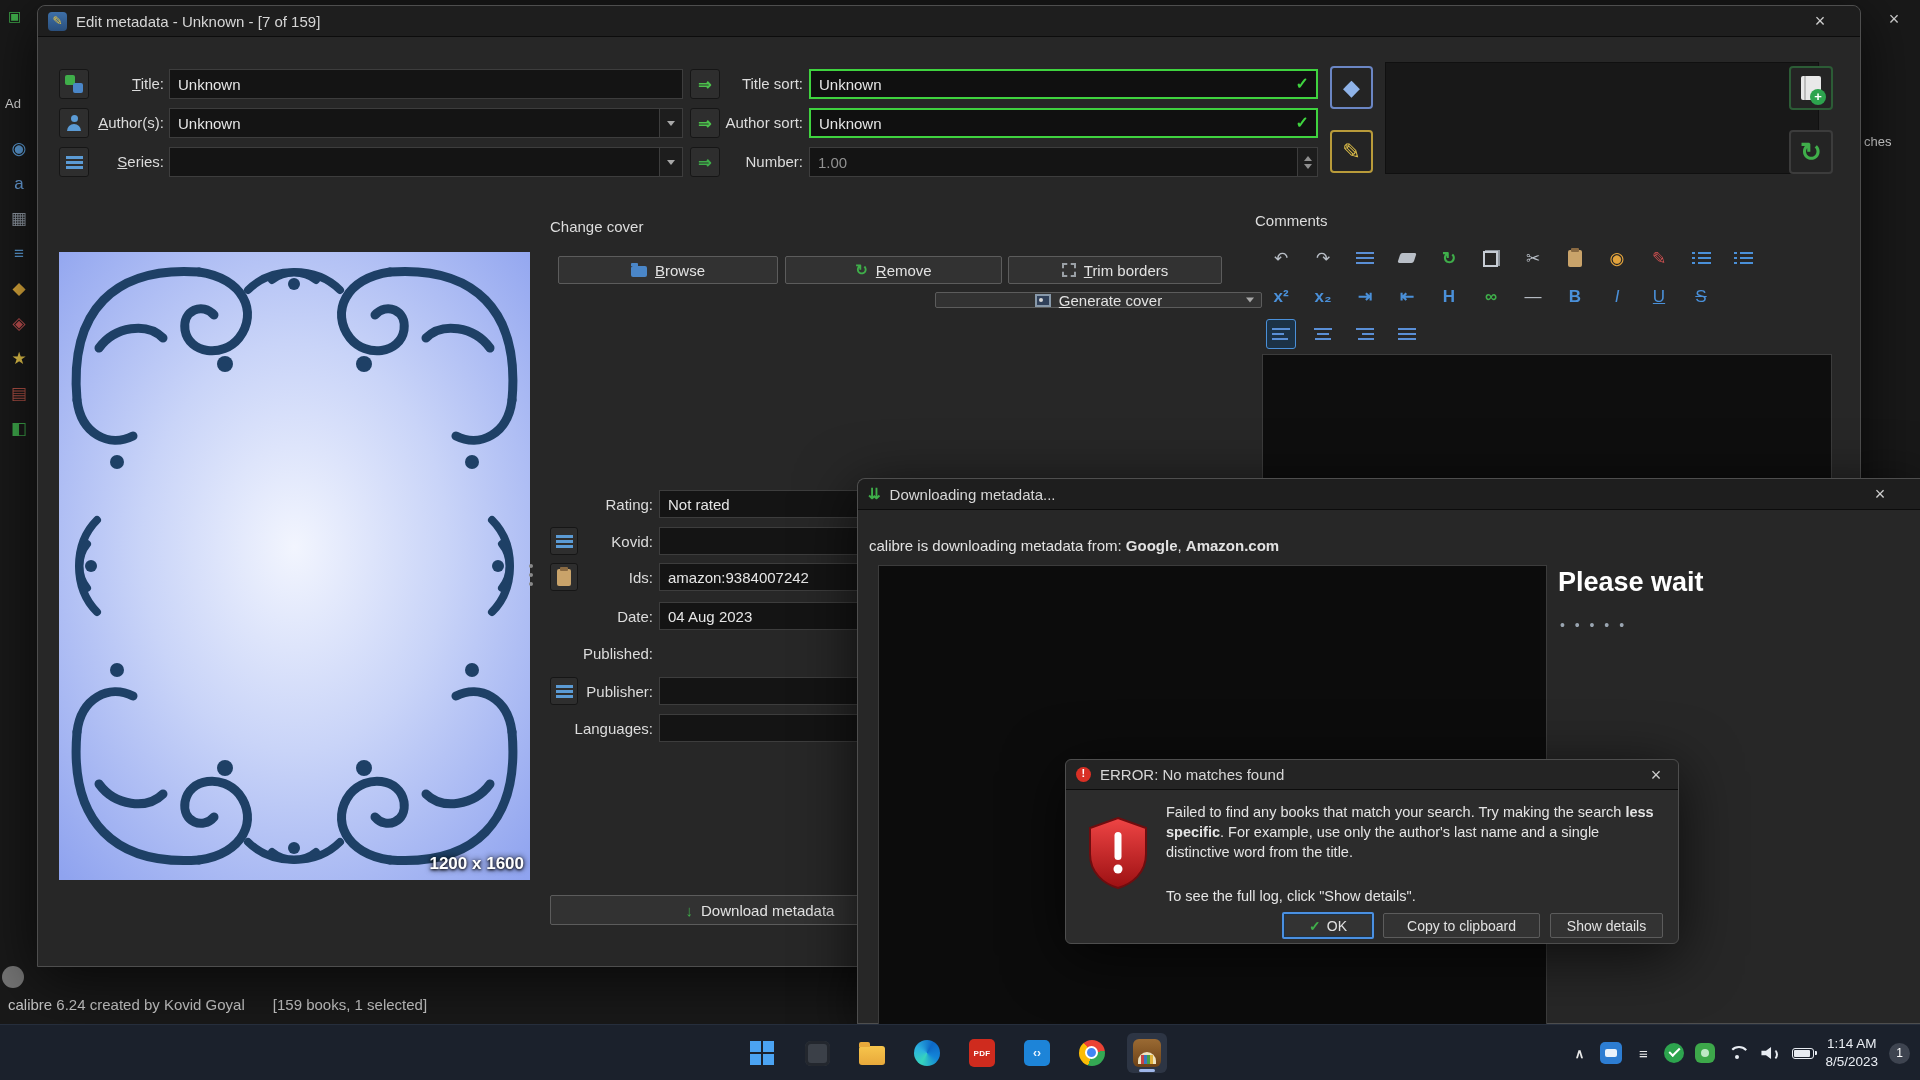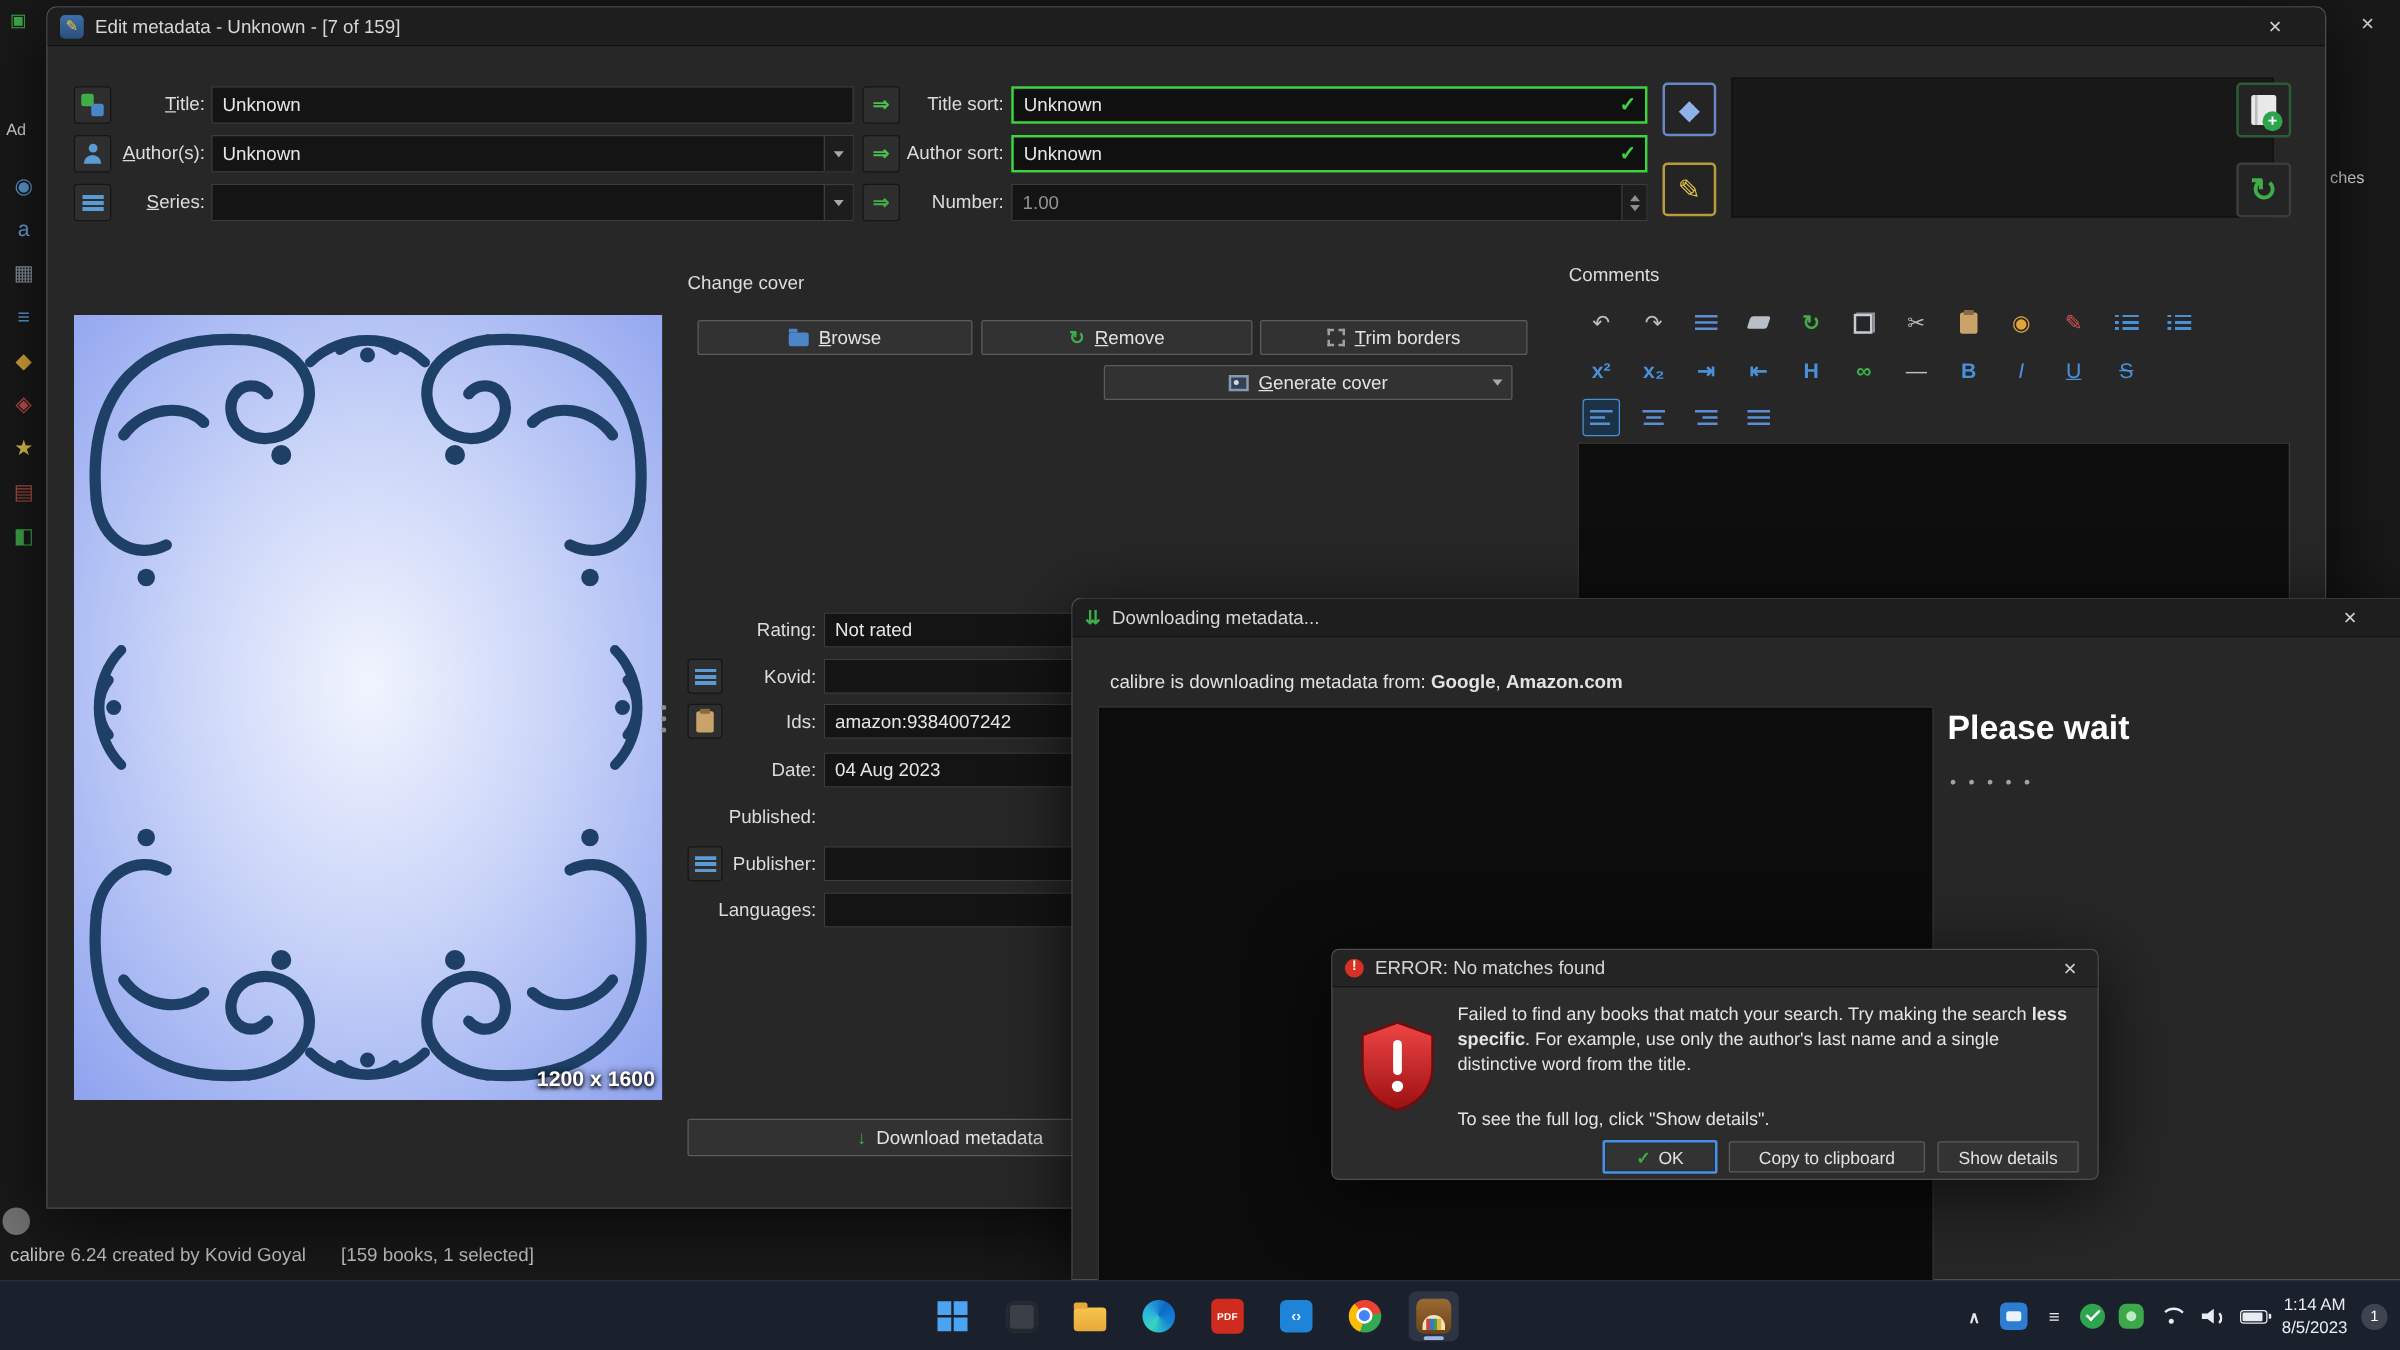--- a/index.html
+++ b/index.html
@@ -299,21 +299,21 @@
       <span class="blab mnemonic">Browse</span>
     </button>
     <button class="btn" style="left:747px;top:250px;width:217px;height:28px">
       <span style="color:#3fae4a;font-weight:700">↻</span>
       <span class="blab mnemonic">Remove</span>
     </button>
     <button class="btn" style="left:970px;top:250px;width:214px;height:28px">
       <i class="shp trim"></i>
       <span class="blab mnemonic">Trim borders</span>
     </button>
-    <button class="btn" style="left:845px;top:286px;width:327px;height:28px">
+    <button class="btn" style="left:897px;top:286px;width:327px;height:16px">
       <i class="shp imggen"></i>
       <span class="blab mnemonic">Generate cover</span>
       <span class="gc-arrow"></span>
     </button>
 
     <span class="lbl" style="left:1217px;top:200px;text-align:left">Comments</span>
     <div class="tb-row" style="left:1228px;top:237px">
         <span class="tb-btn">
           <span class="glyph" style="color: rgb(185, 191, 199);">↶</span>
         </span>
@@ -448,21 +448,21 @@
       <span class="blab">Download metadata</span>
     </button>
   </div>
 
   <div class="dlg" style="left:857px;top:478px;width:1063px;height:546px;border-right:none;border-radius:8px 0 0 0;z-index:20">
     <div class="tbar" style="border-radius:8px 0 0 0">
       <span class="dlic"></span>
       <span class="ttl">Downloading metadata...</span>
       <span class="close-x" style="right:18px"></span>
     </div>
-    <div style="position:absolute;left:30px;top:58px;font-size:15px">
+    <div style="position:absolute;left:11px;top:58px;font-size:15px">
       <span>calibre is downloading metadata from: </span><b>Google</b><span>, </span><b>Amazon.com</b>
     </div>
     <div class="log-area" style="left:20px;top:86px;width:669px;height:460px"></div>
     <span class="pw-title" style="left:700px;top:88px">Please wait</span>
     <span class="pw-dots" style="left:702px;top:138px">• • • • •</span>
   </div>
 
   <div class="dlg" style="left:1065px;top:759px;width:614px;height:185px;background:#2c2c2c;border-radius:6px;z-index:30">
     <div class="tbar" style="height:30px;background:#242424;border-radius:6px 6px 0 0">
       <span class="err-ic"></span>

